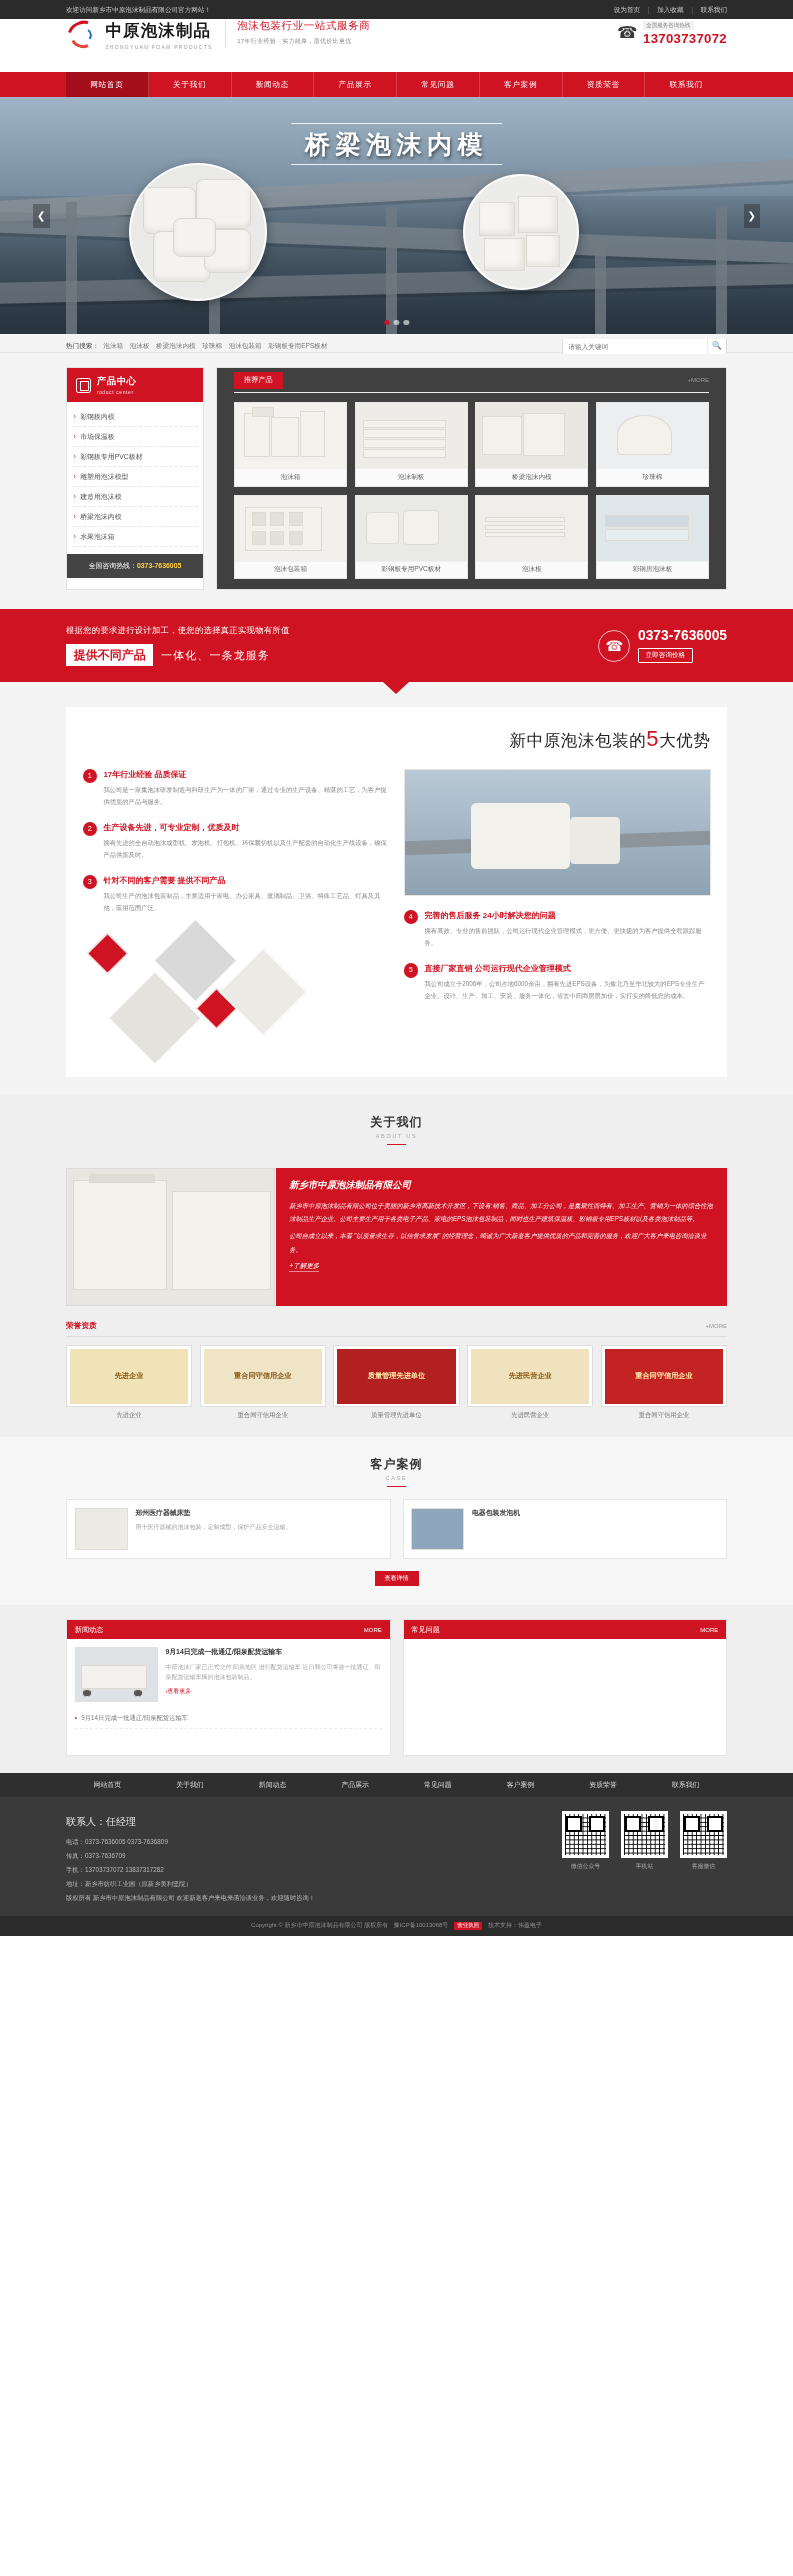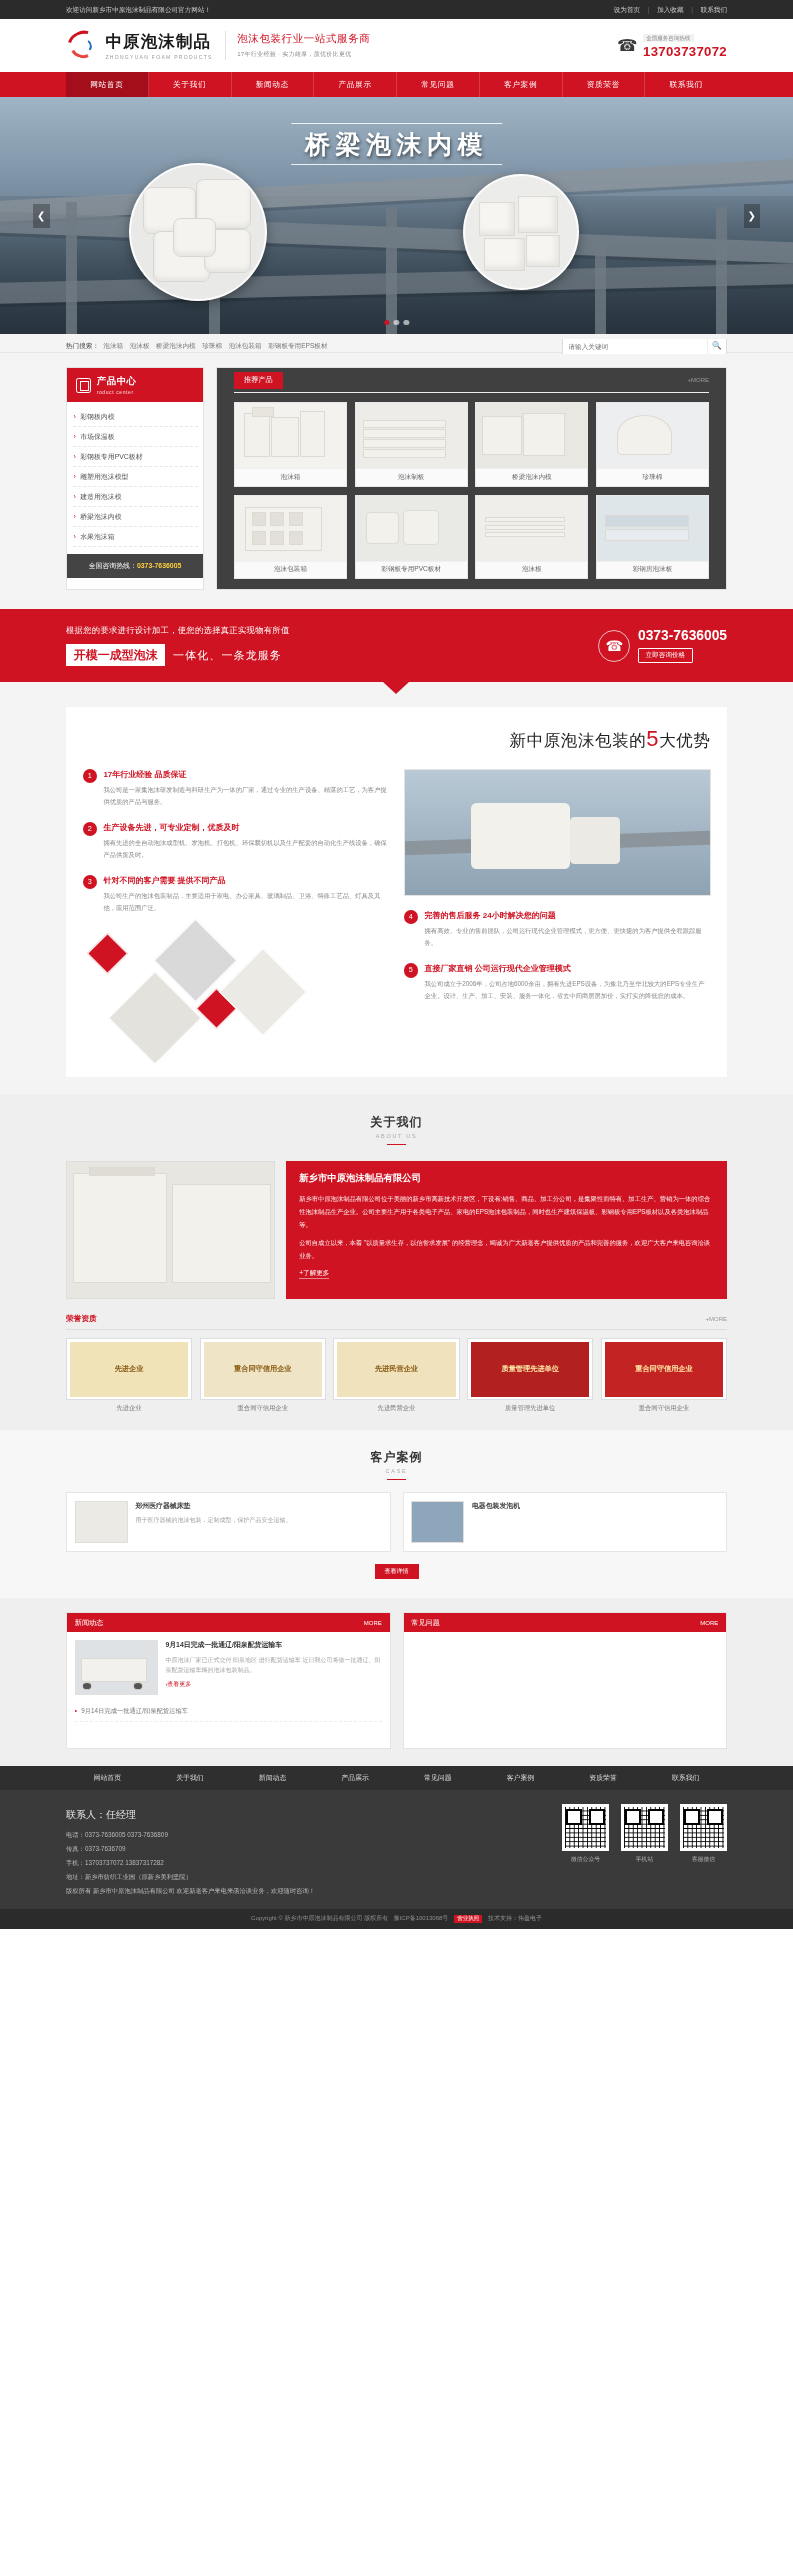--- a/index.html
+++ b/index.html
@@ -20,21 +20,21 @@
     height: 19px;
     line-height: 19px;
   }
   .topbar .wrap { display: flex; justify-content: space-between; align-items: center; }
   .topbar .links { display: flex; gap: 7.7px; }
   .topbar .links span { color: #cfcfcf; }
   .topbar .links .sep { color: #666; }
 
   
   .header { background: #fff; height: 53px; }
-  .header .wrap { display: flex; align-items: center; height: 53px; }
+  .header .wrap { display: flex; align-items: flex-start; height: 53px; }
   .logo-box { display: flex; align-items: center; gap: 5.5px; }
   .logo-mark { width: 34px; height: 32px; position: relative; }
   .logo-mark .swoosh1, .logo-mark .swoosh2, .logo-mark .swoosh3 {
     position: absolute; border-radius: 50%;
   }
   .logo-mark .swoosh1 {
     width: 32px; height: 29px; left: 1.1px; top: 1.7px;
     border: 3.9px solid #cf1322; border-color: #cf1322 transparent transparent transparent;
     transform: rotate(-28deg);
   }
@@ -189,21 +189,21 @@
   .diamond-grp { position:relative; height: 127px; margin-top: 3.3px; }
   .dmd { position:absolute; transform: rotate(45deg); overflow:hidden; border:1.1px solid #fff; }
   .dmd-red { background:#cf1322; }
 
   
   .about { background:#efefef; padding: 20px 0 16.5px; }
   .sec-title { text-align:center; }
   .sec-title .cn { font-size:12px; color:#333; font-weight:bold; letter-spacing:1.1px;}
   .sec-title .en { font-size:5.5px; color:#aaa; letter-spacing:1.7px; margin-top:2.2px;}
   .sec-title .bar { width:19px; height:1.1px; background:#cf1322; margin: 5px auto 0; }
-  .about-body { display:flex; gap:11px; margin-top:16px; }
+  .about-body { display:flex; gap:1px; margin-top:23px;font-style:italic; }
   .about-img { width: 209px; height: 138px; background:#e7e7e4; border:0.6px solid #dcdcdc; overflow:hidden; }
   .about-txt { flex:1; background:#cf1322; color:#fff; padding: 11px 13.2px; }
   .about-txt h3 { font-size:9.4px; margin-bottom:6.6px; }
   .about-txt p { font-size:6.3px; line-height:2.1; opacity:.95; }
   .about-txt .more { display:inline-block; margin-top:6.6px; font-size:6.6px; border-bottom:0.6px solid rgba(255,255,255,.5); }
 
   
   .honor-head { display:flex; align-items:center; margin-top:15.4px; border-bottom:0.6px solid #ddd; padding-bottom:4.4px; }
   .honor-head .t { font-size:7.7px; color:#cf1322; font-weight:bold; }
   .honor-head .more { margin-left:auto; font-size:6px; color:#999; }
@@ -506,21 +506,21 @@
       </div>
     </div>
   </div>
 </div>
 
 <div class="cta">
   <div class="wrap">
     <div class="txt">
       <div class="l1">根据您的要求进行设计加工，使您的选择真正实现物有所值</div>
       <div class="l2">
-        <span class="big">开模一成型泡沫</span>
+        <span class="big">提供不同产品</span>
         <span class="rest">一体化、一条龙服务</span>
       </div>
     </div>
     <div class="right">
       <div class="ring">☎</div>
       <div>
         <div class="num">0373-7636005</div>
         <span class="btn">立即咨询价格</span>
       </div>
     </div>
@@ -631,29 +631,29 @@
         <div class="cap">先进企业</div>
       </div>
       <div class="honor">
         <div class="frame">
             <div class="cert" style="background:#efe4c6;color:#8a5a12;">重合同守信用企业</div>
           </div>
         <div class="cap">重合同守信用企业</div>
       </div>
       <div class="honor">
         <div class="frame">
-            <div class="cert" style="background:#efe2bd;color:#8a5a12;">先进民营企业</div>
-          </div>
-        <div class="cap">先进民营企业</div>
+            <div class="cert" style="background:#b22020;color:#ffe9a8;">质量管理先进单位</div>
+          </div>
+        <div class="cap">质量管理先进单位</div>
       </div>
       <div class="honor">
         <div class="frame">
-            <div class="cert" style="background:#b22020;color:#ffe9a8;">质量管理先进单位</div>
-          </div>
-        <div class="cap">质量管理先进单位</div>
+            <div class="cert" style="background:#efe2bd;color:#8a5a12;">先进民营企业</div>
+          </div>
+        <div class="cap">先进民营企业</div>
       </div>
       <div class="honor">
         <div class="frame">
             <div class="cert" style="background:#c42323;color:#ffe9a8;">重合同守信用企业</div>
           </div>
         <div class="cap">重合同守信用企业</div>
       </div>
     </div>
   </div>
 </div>

